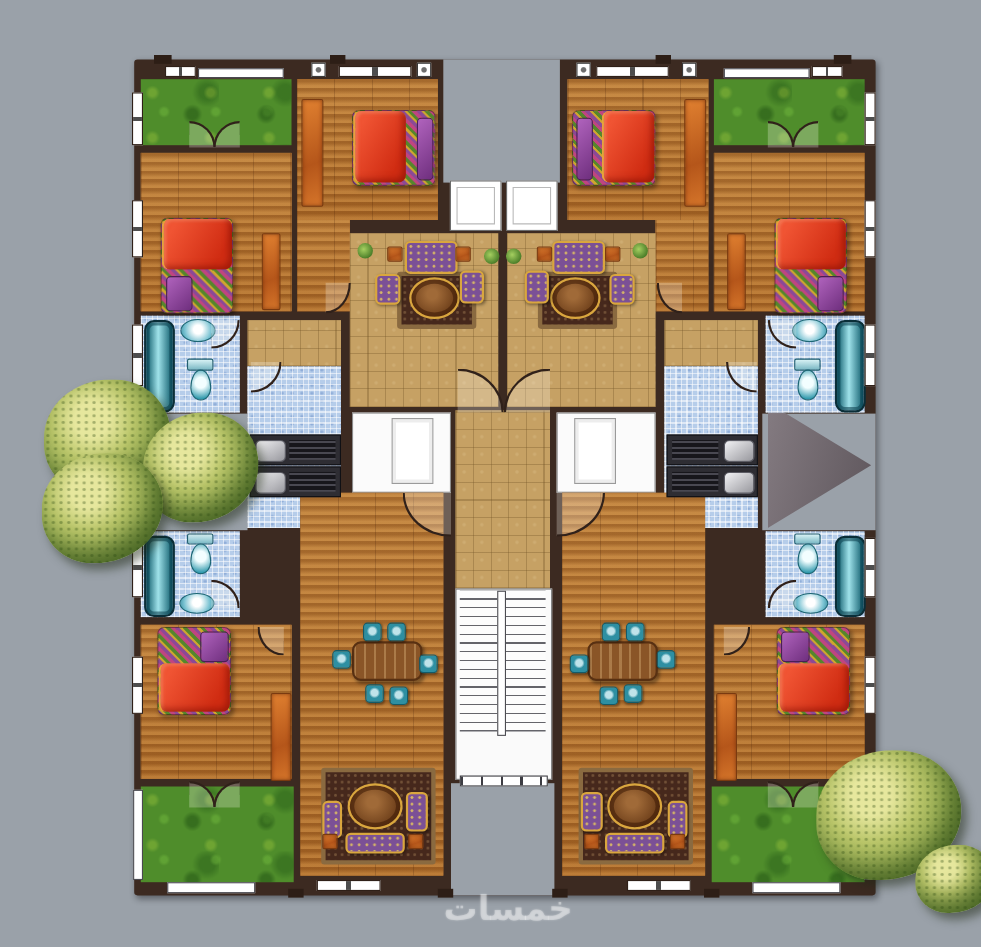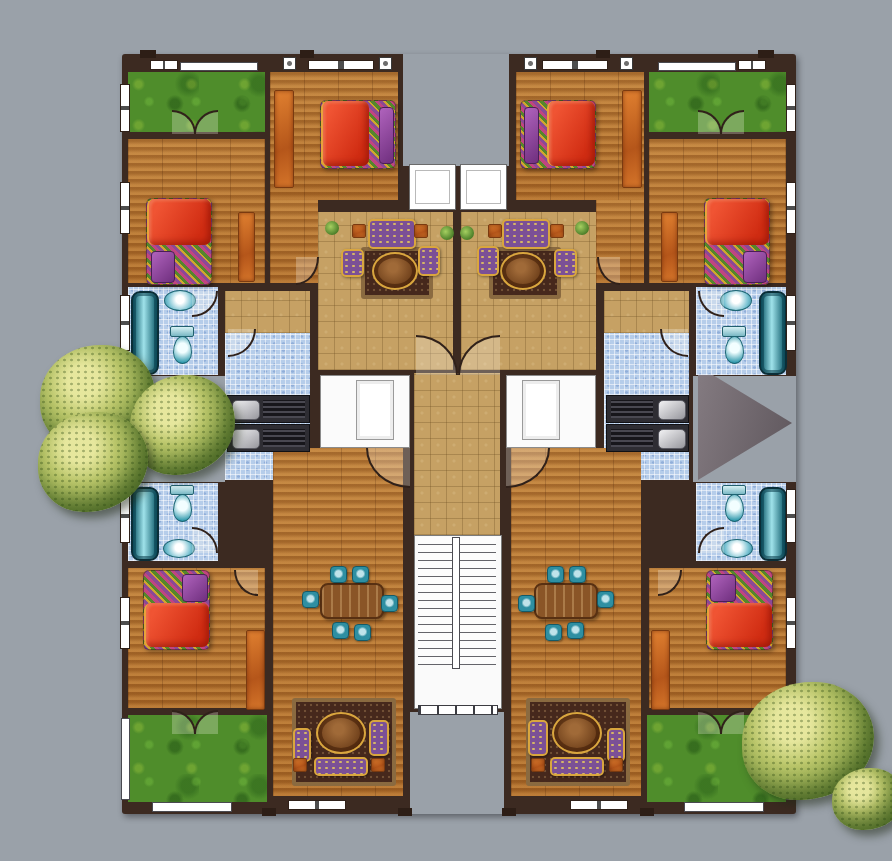--- a/index.html
+++ b/index.html
@@ -298,13 +298,14 @@
   <div class="abs nub" style="left:398px;top:808px;width:14px;height:8px;"></div>
   <div class="abs nub" style="left:502px;top:808px;width:14px;height:8px;"></div>
   <div class="abs nub" style="left:640px;top:808px;width:14px;height:8px;"></div>
 
   <div class="abs tre" style="left:40px;top:345px;width:115px;height:105px;"></div>
   <div class="abs tre" style="left:130px;top:375px;width:105px;height:100px;"></div>
   <div class="abs tre" style="left:38px;top:412px;width:110px;height:100px;"></div>
   <div class="abs tre" style="left:742px;top:682px;width:132px;height:118px;"></div>
   <div class="abs tre" style="left:832px;top:768px;width:72px;height:62px;"></div>
 
+  <div class="abs wm" style="left:372px;top:808px;width:180px;height:44px;text-align:center;">خمسات</div>
 </div>
 
 </body></html>

